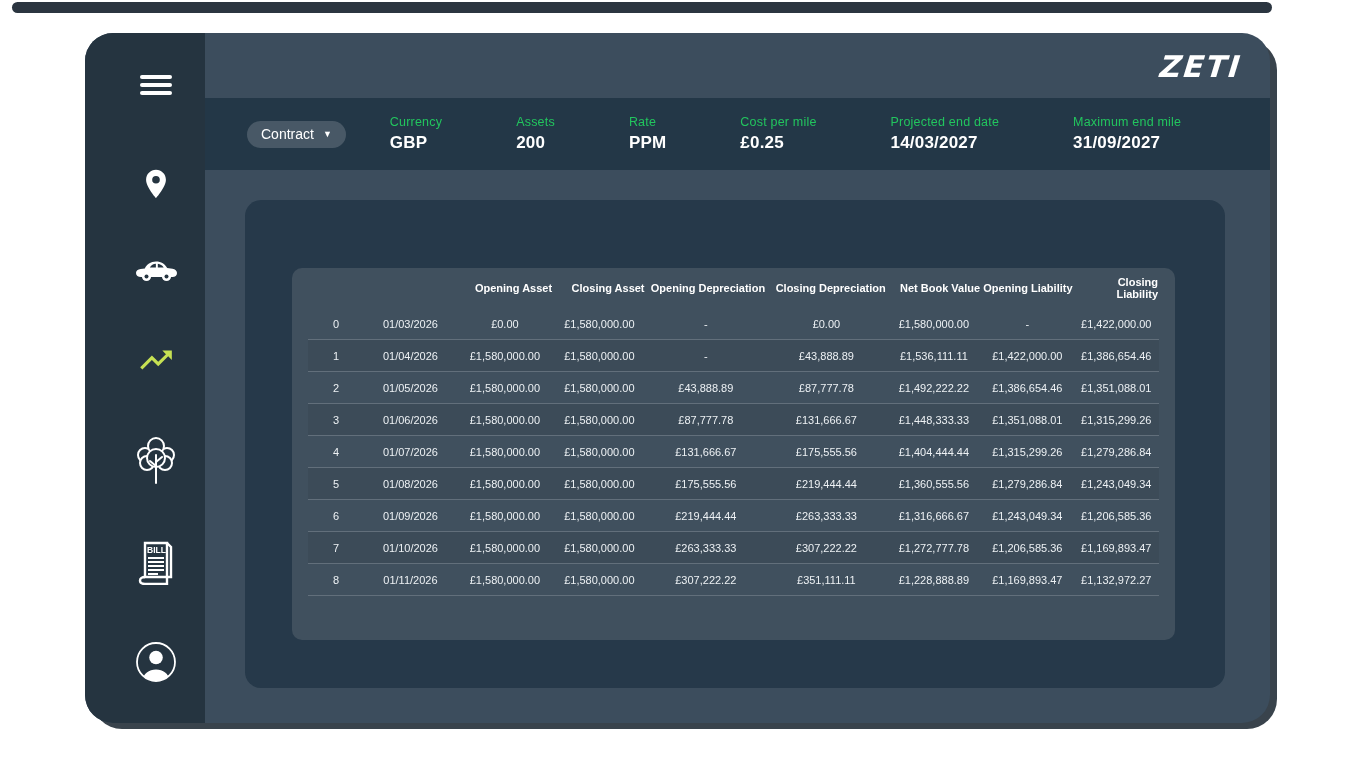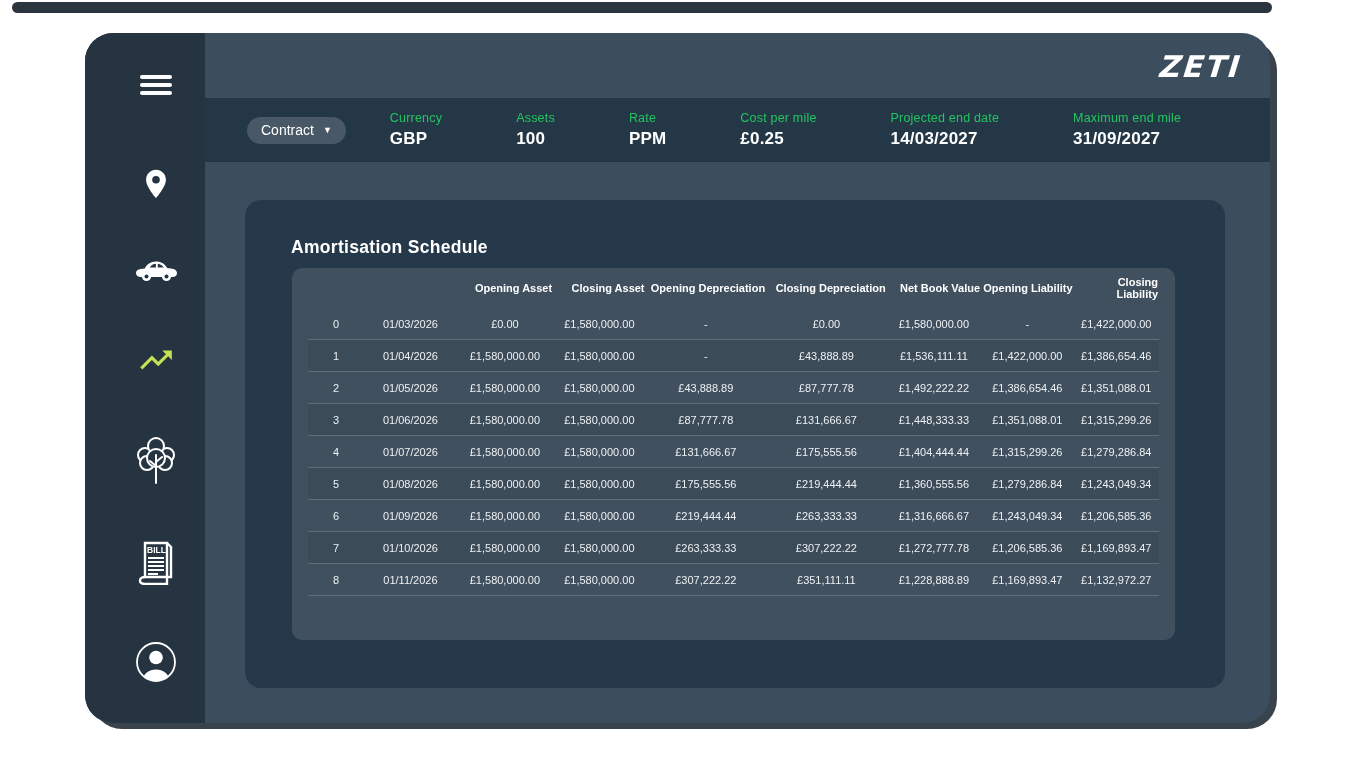--- a/index.html
+++ b/index.html
@@ -19,21 +19,21 @@
   }
 
   
   .sidebar{position:absolute;left:0;top:0;width:120px;height:100%;background:#253440;}
   .side-item{position:absolute;left:0;width:142px;display:flex;justify-content:center;cursor:pointer;}
   .hamburger{top:42px;flex-direction:column;align-items:center;gap:4.5px;}
   .hamburger span{display:block;width:32px;height:3.6px;border-radius:2px;background:#ffffff;}
 
   
   .header-strip{
-    position:absolute;left:120px;right:0;top:65px;height:64px;background:#233747;
+    position:absolute;left:120px;right:0;top:65px;height:72px;background:#233747;
     display:flex;align-items:center;padding:0 0 0 42px;box-sizing:border-box;
   }
   .contract-pill{
     display:flex;align-items:center;gap:9px;height:27px;padding:0 14px;
     border:none;border-radius:14px;background:rgba(255,255,255,0.17);
     color:#ffffff;font-size:14px;font-weight:500;font-family:"Liberation Sans",sans-serif;
     cursor:pointer;margin-right:44px;
   }
   .contract-pill .caret{font-size:9px;line-height:1;color:#ffffff;}
   .stats{display:flex;align-items:center;gap:74px;}
@@ -164,21 +164,21 @@
       <span class="caret">▼</span>
     </button>
 
     <div class="stats">
       <div class="stat">
         <span class="stat-label">Currency</span>
         <span class="stat-value">GBP</span>
       </div>
       <div class="stat">
         <span class="stat-label">Assets</span>
-        <span class="stat-value">100</span>
+        <span class="stat-value">200</span>
       </div>
       <div class="stat">
         <span class="stat-label">Rate</span>
         <span class="stat-value">PPM</span>
       </div>
       <div class="stat">
         <span class="stat-label">Cost per mile</span>
         <span class="stat-value">£0.25</span>
       </div>
       <div class="stat">
@@ -186,21 +186,20 @@
         <span class="stat-value">14/03/2027</span>
       </div>
       <div class="stat">
         <span class="stat-label">Maximum end mile</span>
         <span class="stat-value">31/09/2027</span>
       </div>
     </div>
   </div>
 
   <section class="card">
-    <h2 class="card-title">Amortisation Schedule</h2>
 
     <div class="table-panel">
       <table>
         <colgroup>
           <col style="width:56px">
             <col style="width:92px">
             <col style="width:96px">
             <col style="width:92px">
           <col style="width:120px">
             <col style="width:120px">

